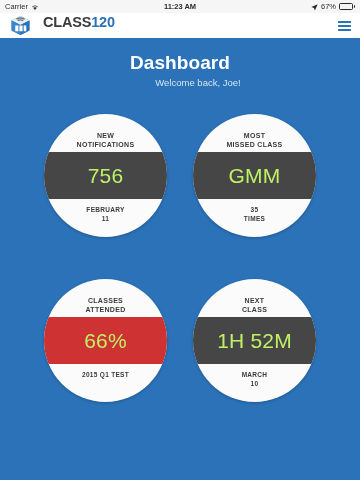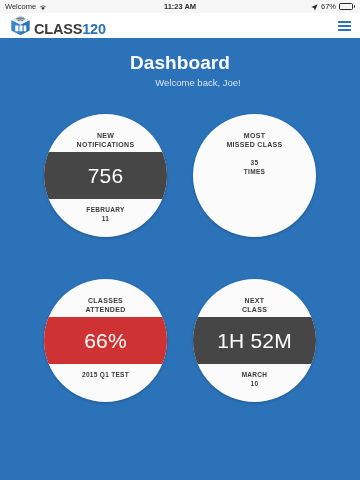--- a/index.html
+++ b/index.html
@@ -67,21 +67,21 @@
   .nav-bar {
     height: 25px;
     background: #ffffff;
     display: flex;
     align-items: center;
     justify-content: space-between;
     padding: 0 9px 0 10px;
     position: relative;
     z-index: 4;
   }
-  .brand { display: flex; align-items: flex-end; gap: 3px; }
+  .brand { display: flex; align-items: flex-start; gap: 12px; }
   .brand-logo { width: 21px; height: 21px; display: block; }
   .brand-text {
     font-size: 14.5px;
     font-weight: bold;
     letter-spacing: -0.2px;
     line-height: 1;
   }
   .brand-class { color: #3a3a3a; }
   .brand-120 { color: #2b72b8; }
 
@@ -164,21 +164,21 @@
 
   .widget-band {
     flex: 0 0 47px;
     display: flex;
     align-items: center;
     justify-content: center;
     background: #464646;
   }
   .widget-band.accent-red { background: #cf3232; }
   .widget-value {
-    color: #ffffff;
+    color: #bef264;
     font-size: 21px;
     font-weight: normal;
     letter-spacing: 0.2px;
     line-height: 1;
     text-align: center;
   }
 
   .widget-bottom {
     flex: 1 1 auto;
     display: flex;
@@ -195,21 +195,21 @@
     line-height: 1.35;
     text-transform: uppercase;
     padding: 0 10px;
   }
 </style>
 </head>
 <body>
 
 <div class="status-bar">
   <div class="status-left">
-    <span>Welcome</span>
+    <span>Carrier</span>
     <span class="wifi-icon">
       <svg viewBox="0 0 16 12" width="8" height="7">
         <path d="M8 11.2 L5.2 7.6 Q8 5.6 10.8 7.6 Z" fill="#2b2b2b"></path>
         <path d="M2.6 4.6 Q8 0.4 13.4 4.6" stroke="#2b2b2b" stroke-width="1.5" fill="none"></path>
         <path d="M4.6 7.0 Q8 4.2 11.4 7.0" stroke="#2b2b2b" stroke-width="1.3" fill="none"></path>
       </svg>
     </span>
   </div>
   <div class="status-center">11:23 AM</div>
   <div class="status-right">
@@ -274,20 +274,23 @@
       </div>
     </div>
   </div>
 
   <div class="widget">
     <div class="widget-top">
       <div class="widget-label">
         <span>MOST</span><br><span>MISSED CLASS</span>
       </div>
     </div>
+    <div class="widget-band">
+      <div class="widget-value">GMM</div>
+    </div>
     <div class="widget-bottom">
       <div class="widget-footer">
         <span>35</span><br><span>TIMES</span>
       </div>
     </div>
   </div>
 
   <div class="widget">
     <div class="widget-top">
       <div class="widget-label">

